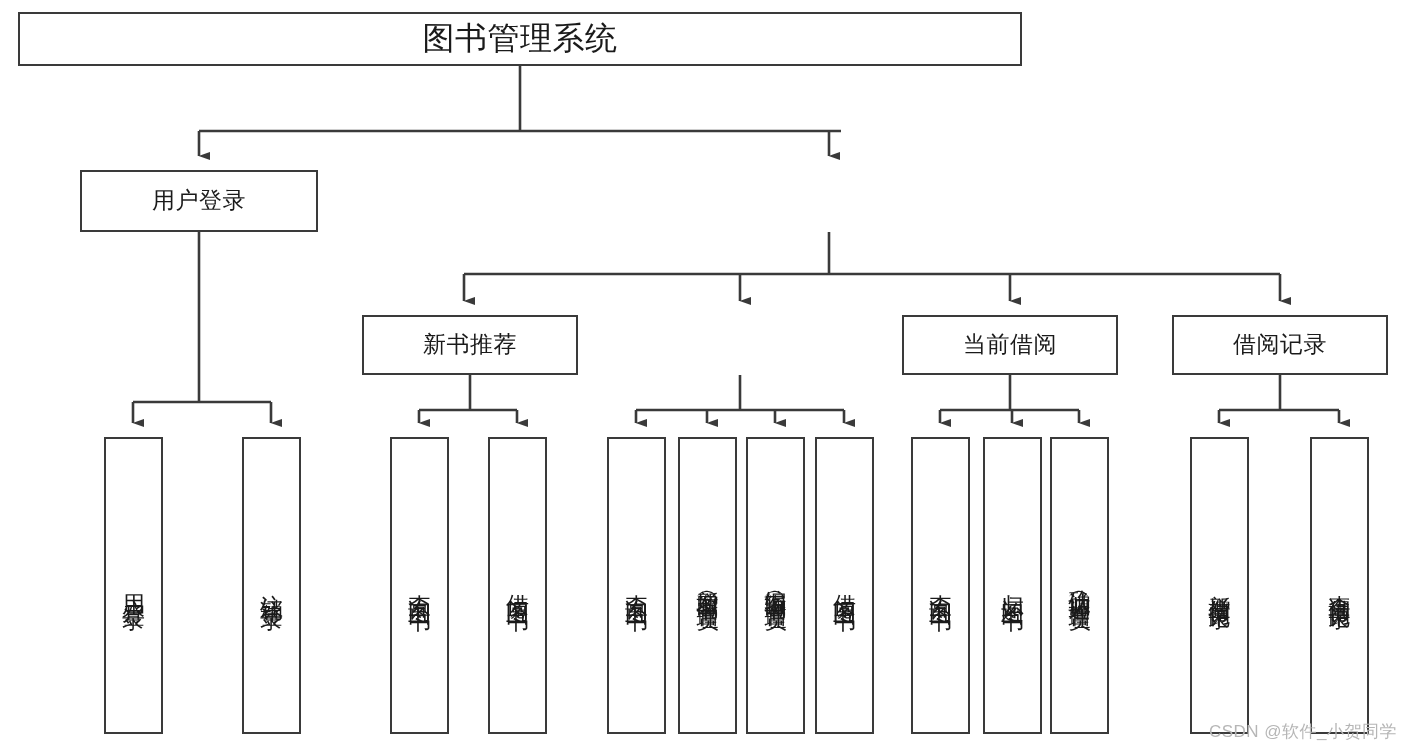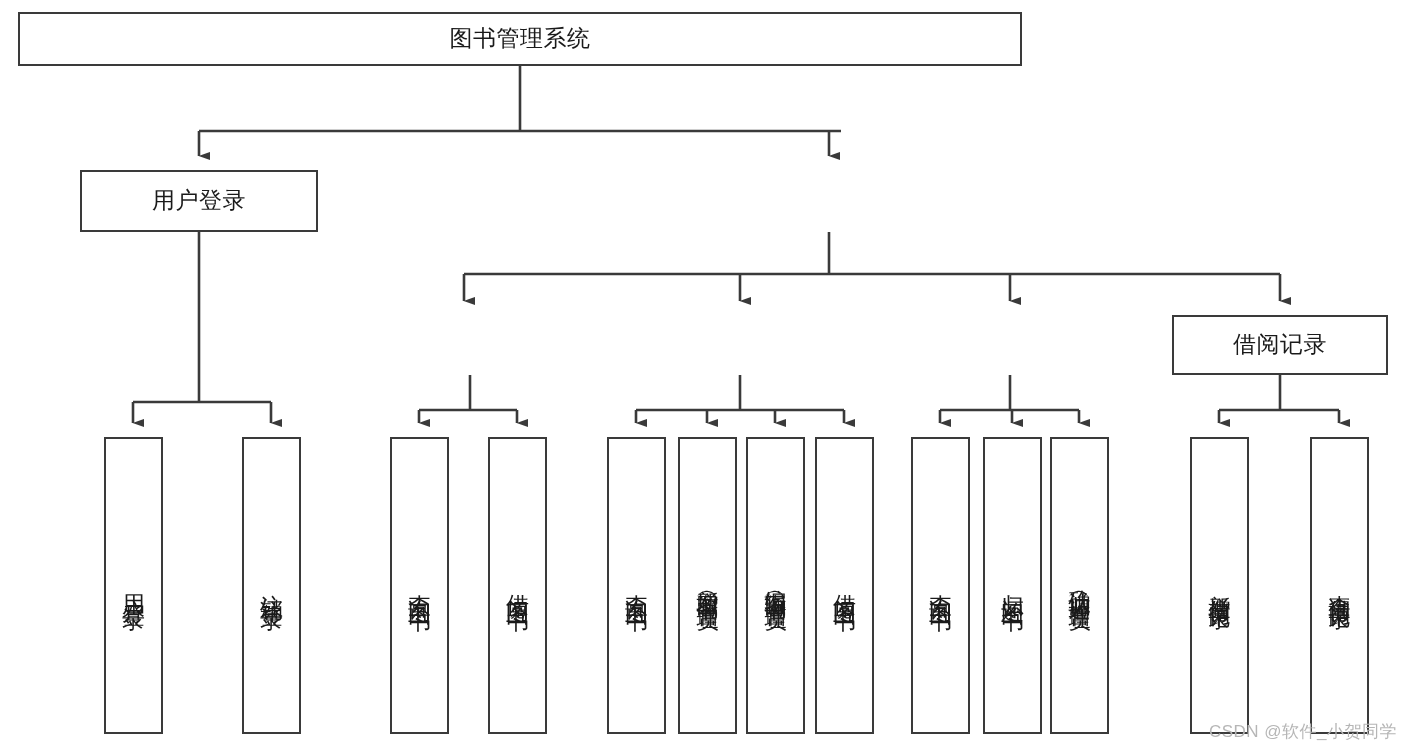--- a/index.html
+++ b/index.html
@@ -42,21 +42,21 @@
     text-align: center;
     line-height: 1.12;
   }
   
   .node-horizontal .node-label {
     writing-mode: horizontal-tb;
     font-size: 23px;
     letter-spacing: 0.5px;
   }
   #node-root .node-label {
-    font-size: 23px;
+    font-size: 32px;
   }
   
   .node-leaf {
     align-items: center;
     justify-content: center;
     padding: 4px 0;
   }
   .node-leaf .node-label {
     writing-mode: vertical-rl;
     text-orientation: upright;
@@ -137,22 +137,28 @@
 
   <div class="node node-horizontal" id="node-root" style="left:18px; top:12px; width:1004px; height:54px;">
     <span class="node-label">图书管理系统</span>
   </div>
 
   <div class="node node-horizontal" style="left:80px; top:170px; width:238px; height:62px;">
     <span class="node-label">用户登录</span>
   </div>
 
 
-
-
+  <div class="node node-horizontal" style="left:362px; top:315px; width:216px; height:60px;">
+    <span class="node-label">新书推荐</span>
+  </div>
+
+
+  <div class="node node-horizontal" style="left:902px; top:315px; width:216px; height:60px;">
+    <span class="node-label">当前借阅</span>
+  </div>
 
   <div class="node node-horizontal" style="left:1172px; top:315px; width:216px; height:60px;">
     <span class="node-label">借阅记录</span>
   </div>
 
   <div class="node node-leaf" style="left:104px; top:437px; width:59px; height:297px;">
     <span class="node-label">用户登录</span>
   </div>
 
   <div class="node node-leaf" style="left:242px; top:437px; width:59px; height:297px;">

